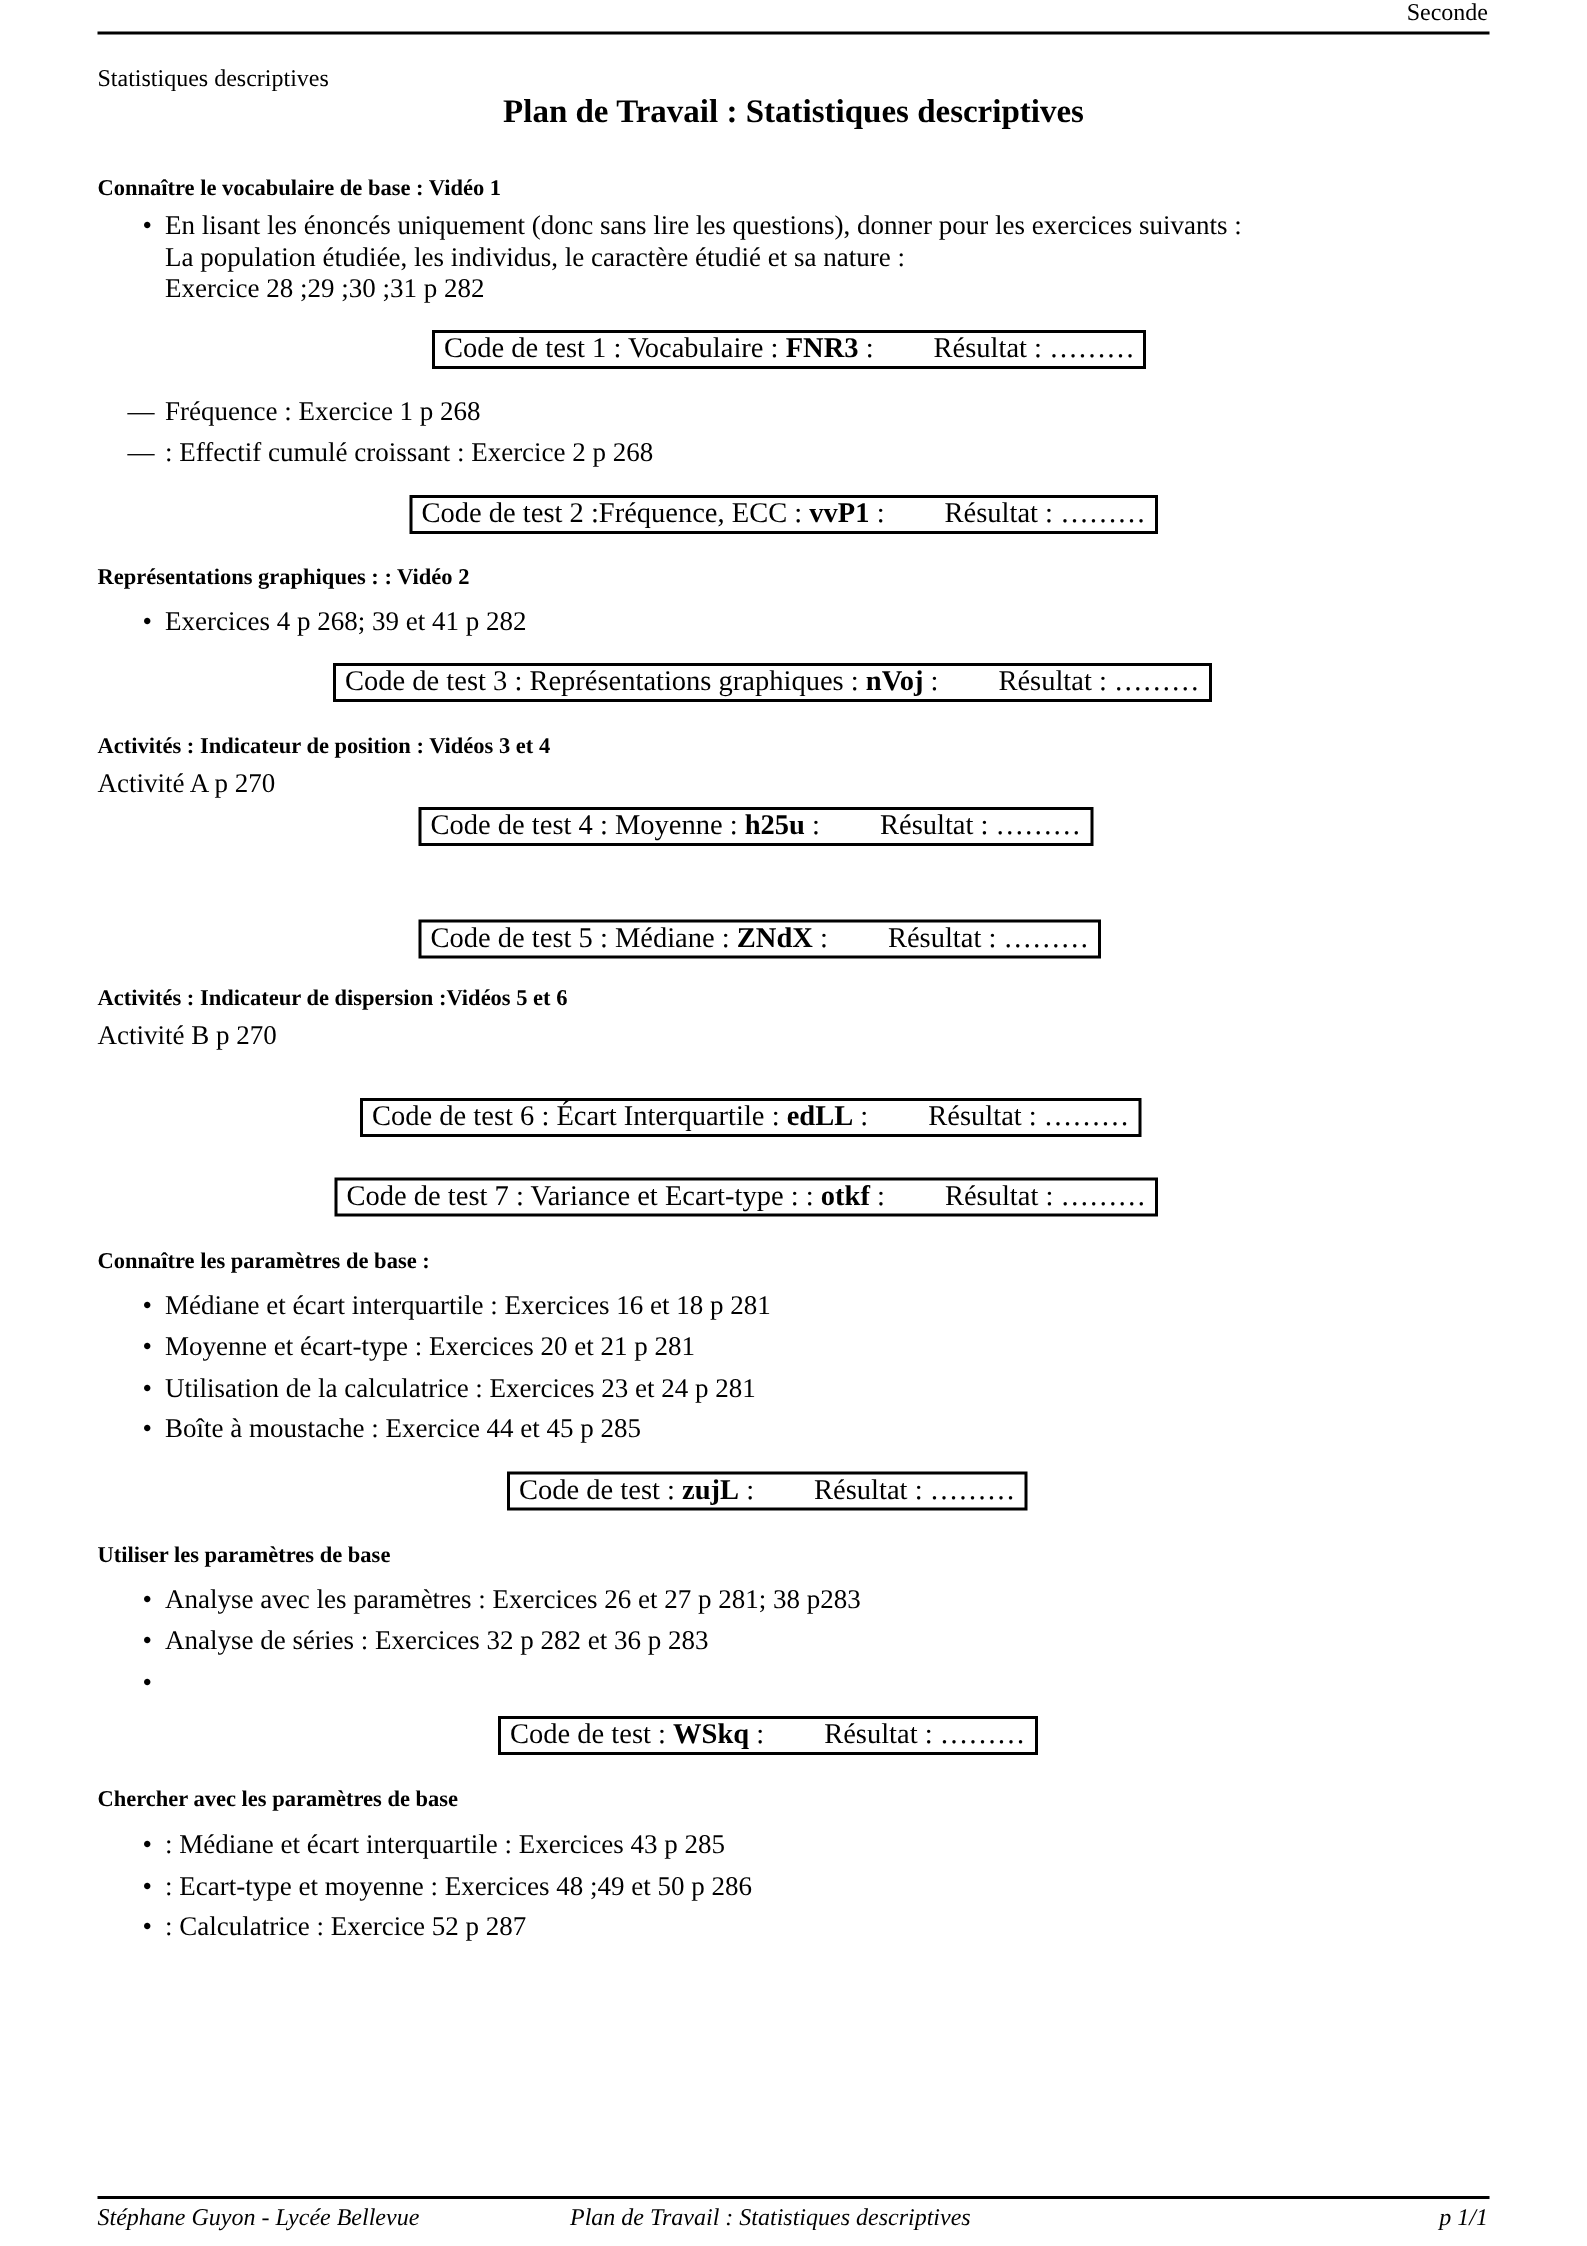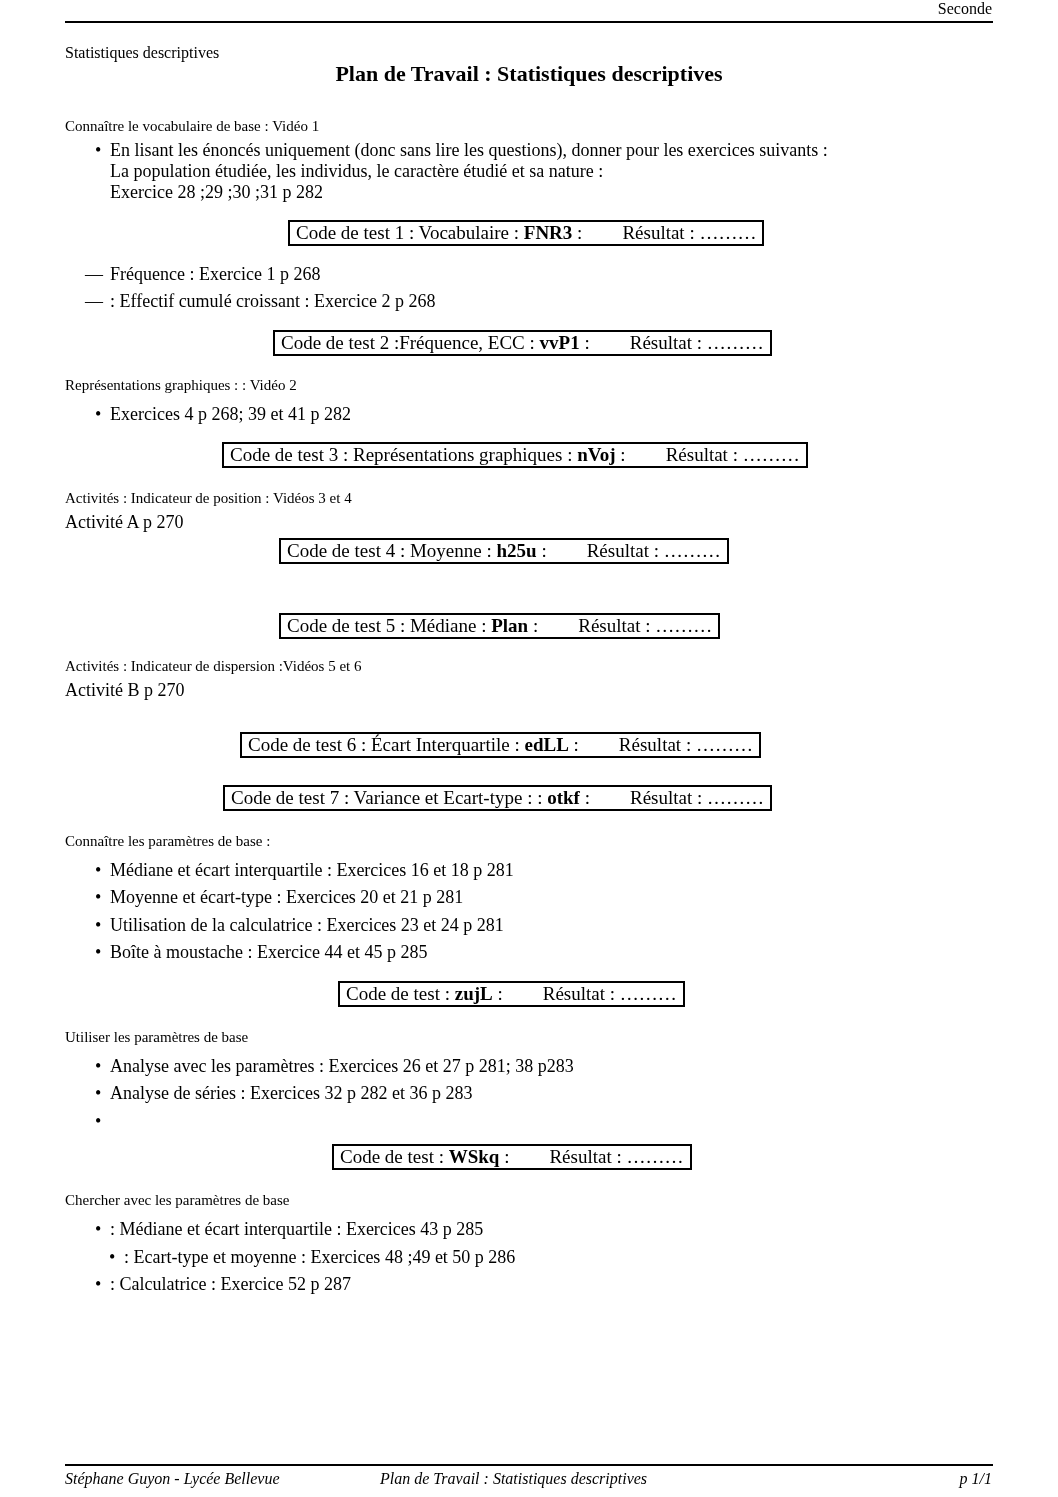--- a/index.html
+++ b/index.html
@@ -5,21 +5,21 @@
   html, body { margin: 0; padding: 0; background: #ffffff; }
   body {
     width: 1058px; height: 1497px; position: relative; overflow: hidden;
     font-family: "Liberation Serif", "DejaVu Serif", serif; color: #000;
   }
   .abs { position: absolute; white-space: nowrap; }
   .header-left { left: 65px; top: 0px; font-size: 16px; margin-top: 44px; }
   .header-right { right: 66px; top: 0px; font-size: 16px; margin-left: 15px; }
   .header-rule { position: absolute; left: 65px; width: 928px; top: 21px; height: 2px; background: #000; }
   .title { left: 0; width: 1058px; text-align: center; top: 61px; font-size: 22px; font-weight: bold; }
-  .section { font-size: 15px; font-weight: normal; left: 65px; }
+  .section { font-size: 15px; font-weight: bold; left: 65px; }
   .text { font-size: 18px; }
   .bullet::before { content: "\2022"; position: absolute; left: -15px; }
   .dash::before { content: "\2014"; position: absolute; left: -25px; }
   .box {
     position: absolute; border: 2px solid #000; height: 26px; box-sizing: border-box;
     font-size: 19px; line-height: 22px; padding: 0 6px; white-space: nowrap;
   }
   .box .code { font-weight: bold; text-align: center; }
   .box .res { margin-left: 40px; }
   .footer-rule { position: absolute; left: 65px; width: 928px; top: 1464px; height: 2px; background: #000; }
@@ -57,21 +57,21 @@
   <span>Code de test 3 : Représentations graphiques : </span><span class="code">nVoj</span><span>  :</span><span class="res">Résultat : ………</span>
 </div>
 
 <div class="abs section" style="top:490px">Activités : Indicateur de position : Vidéos 3 et 4</div>
 <div class="abs text" style="left:65px; top:512px">Activité A p 270</div>
 
 <div class="box" style="left:279px; top:538px">
   <span>Code de test 4 : Moyenne : </span><span class="code">h25u</span><span>  :</span><span class="res">Résultat : ………</span>
 </div>
 <div class="box" style="left:279px; top:613px">
-  <span>Code de test 5 : Médiane : </span><span class="code">Plan</span><span>  :</span><span class="res">Résultat : ………</span>
+  <span>Code de test 5 : Médiane : </span><span class="code">ZNdX</span><span>  :</span><span class="res">Résultat : ………</span>
 </div>
 
 <div class="abs section" style="top:658px">Activités : Indicateur de dispersion :Vidéos 5 et 6</div>
 <div class="abs text" style="left:65px; top:680px">Activité B p 270</div>
 
 <div class="box" style="left:240px; top:732px">
   <span>Code de test 6 : Écart Interquartile : </span><span class="code">edLL</span><span>  :</span><span class="res">Résultat : ………</span>
 </div>
 <div class="box" style="left:223px; top:785px">
   <span>Code de test 7 : Variance et Ecart-type : : </span><span class="code">otkf</span><span>  :</span><span class="res">Résultat : ………</span>
@@ -91,19 +91,19 @@
 <div class="abs text bullet" style="left:110px; top:1056px">Analyse avec les paramètres : Exercices 26 et 27 p 281; 38 p283</div>
 <div class="abs text bullet" style="left:110px; top:1083px">Analyse de séries : Exercices 32 p 282 et 36 p 283</div>
 <div class="abs text bullet" style="left:110px; top:1111px"></div>
 
 <div class="box" style="left:332px; top:1144px">
   <span>Code de test : </span><span class="code">WSkq</span><span>  :</span><span class="res">Résultat : ………</span>
 </div>
 
 <div class="abs section" style="top:1192px">Chercher avec les paramètres de base</div>
 <div class="abs text bullet" style="left:110px; top:1219px">: Médiane et écart interquartile : Exercices 43 p 285</div>
-<div class="abs text bullet" style="left:124px; top:1247px">: Ecart-type et moyenne : Exercices 48 ;49 et 50 p 286</div>
+<div class="abs text bullet" style="left:110px; top:1247px">: Ecart-type et moyenne : Exercices 48 ;49 et 50 p 286</div>
 <div class="abs text bullet" style="left:110px; top:1274px">: Calculatrice : Exercice 52 p 287</div>
 
 <div class="footer-rule"></div>
 <div class="abs footer" style="left:65px">Stéphane Guyon - Lycée Bellevue</div>
 <div class="abs footer" style="left:380px">Plan de Travail : Statistiques descriptives</div>
 <div class="abs footer" style="right:66px">p 1/1</div>
 
 </body></html>

